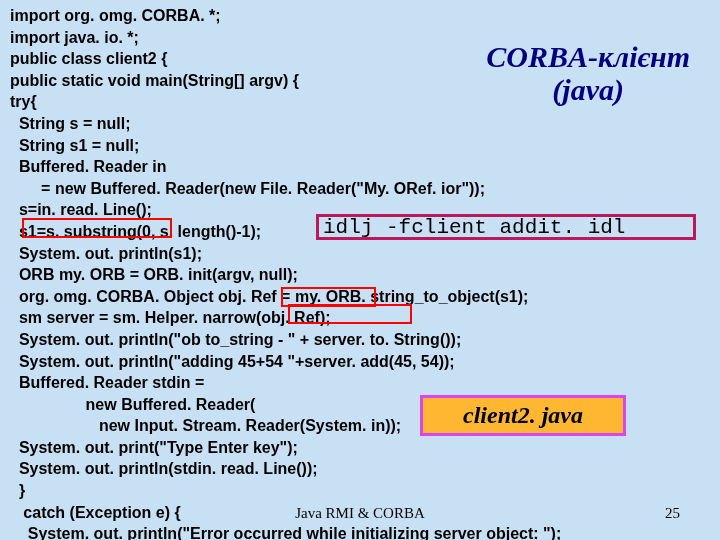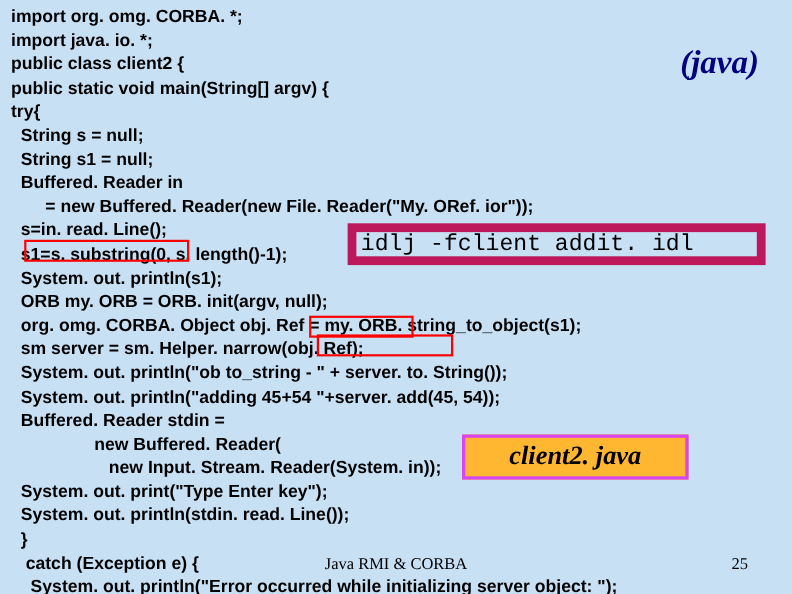--- a/index.html
+++ b/index.html
@@ -31,25 +31,25 @@
     text-align: center;
     color: #000080;
     font-family: "Times New Roman", serif;
     font-style: italic;
     font-weight: bold;
     font-size: 30px;
     line-height: 1.1;
   }
   .idlj-box {
     position: absolute;
-    top: 203px;
+    top: 214px;
     left: 316px;
     width: 380px;
-    height: 38px;
-    border: 8px solid #be185d;
+    height: 26px;
+    border: 3px solid #be185d;
     background: #C8E0F4;
     font-family: "Courier New", monospace;
     font-size: 21px;
     color: #000;
     padding: 2px 4px;
     box-sizing: border-box;
     display: flex;
     align-items: center;
     font-weight: normal;
   }
@@ -146,20 +146,21 @@
   System. out. println(stdin. read. Line());
   }
    catch (Exception e) {
     System. out. println("Error occurred while initializing server object: ");
     e. print. Stack. Trace();
    }
   }
 }</div>
 
   <div class="title-box">
+    <div>CORBA-клієнт</div>
     <div>(java)</div>
   </div>
 
   <div class="idlj-box">
     <span>idlj -fclient addit. idl</span>
   </div>
 
   <div class="client-box">
     <span>client2. java</span>
   </div>

